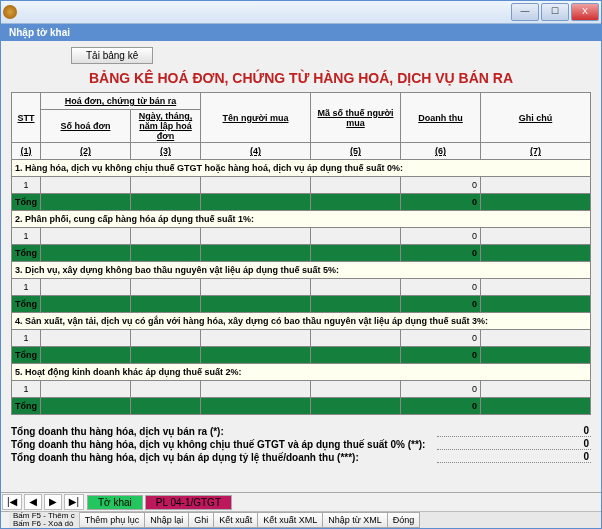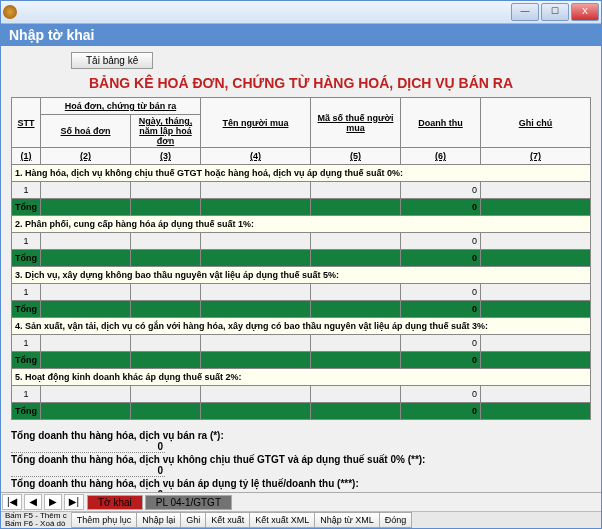--- a/index.html
+++ b/index.html
@@ -47,21 +47,21 @@
   text-align: center;
   font-size: 9px;
   line-height: 14px;
   color: #333;
 }
 .winbtn.close { background: linear-gradient(to bottom, #f0a0a0, #d03030); color: white; }
 .tabheader {
   background: #5a8ed0;
   color: white;
   padding: 3px 8px;
-  font-size: 14px;
+  font-size: 10px;
   font-weight: bold;
 }
 .content {
   padding: 6px 10px 0 10px;
   height: 448px;
   overflow: auto;
 }
 .btn {
   background: linear-gradient(to bottom, #fff, #e0e0e0);
   border: 1px solid #999;
@@ -102,22 +102,22 @@
 .tong-row td {
   background: #15803d;
   font-weight: bold;
 }
 .summary {
   margin-top: 10px;
   font-weight: bold;
 }
 .summary-row {
   display: flex;
+  align-items: center;
   margin: 1px 0;
-  flex-direction: column;
 }
 .summary-row .label {
   flex: 1;
 }
 .summary-row .box {
   width: 150px;
   border-bottom: 1px dotted #888;
   text-align: right;
   padding: 0 2px;
 }
@@ -138,30 +138,30 @@
   border: 1px solid #bbb;
   padding: 0 4px;
   height: 14px;
   line-height: 14px;
   background: #fff;
   margin: 0 1px;
 }
 .footer-tab {
   border: 1px solid #aaa;
   padding: 1px 10px;
-  background: #737373;
+  background: #be185d;
   margin-left: 2px;
 }
 .footer-tab.inactive {
-  background: #b91c1c;
+  background: #22c55e;
 }
 .statusbar {
   position: absolute;
   bottom: 0;
-  left: 0;
+  left: 8px;
   right: 0;
   height: 16px;
   background: #e8e8e8;
   border-top: 1px solid #bbb;
   display: flex;
   font-size: 9px;
 }
 .statusbar .hints {
   padding: 0 4px;
   line-height: 8px;

